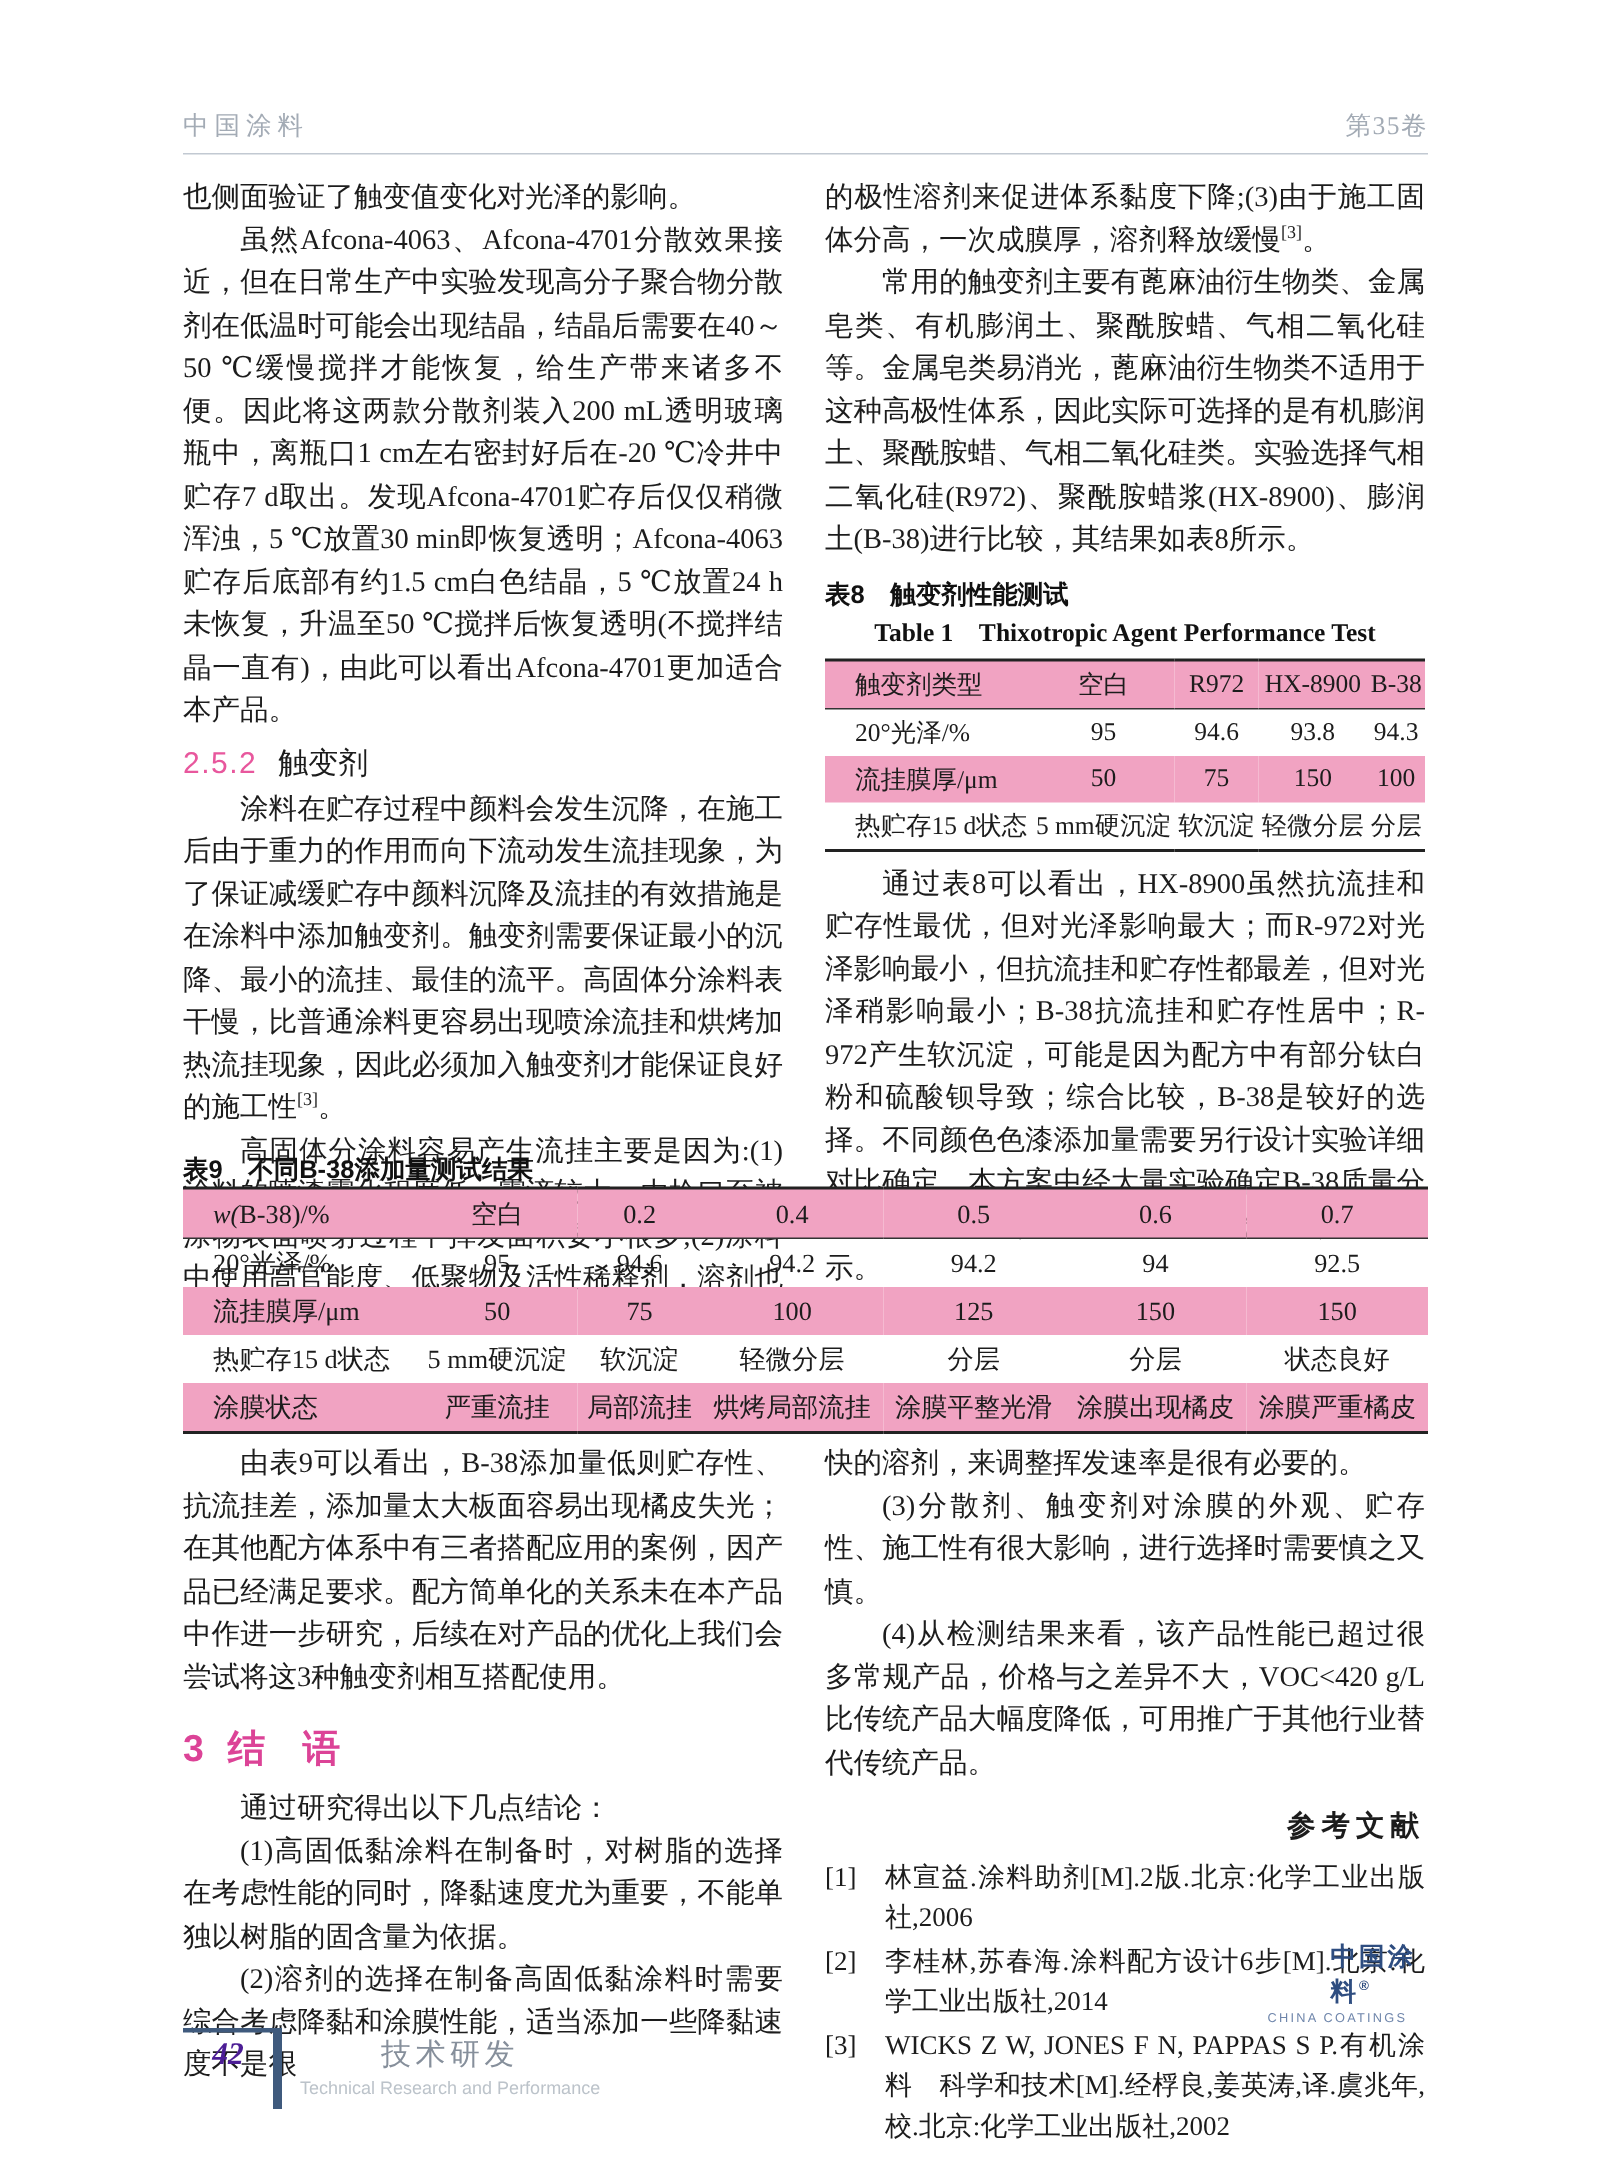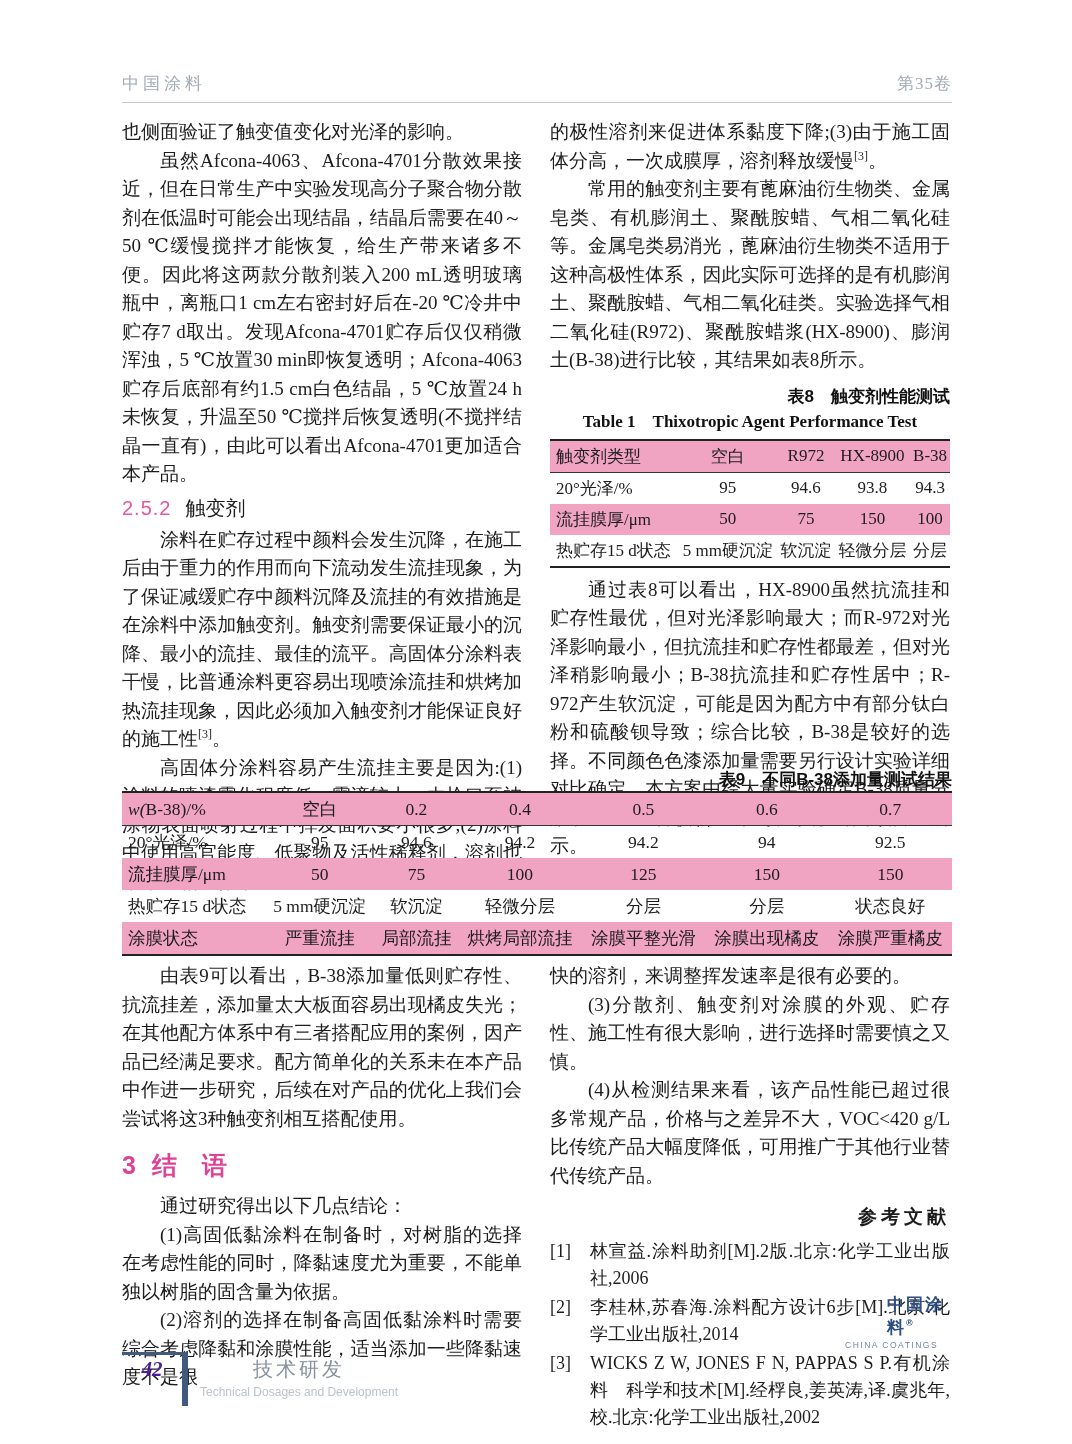--- a/index.html
+++ b/index.html
@@ -37,37 +37,37 @@
   .subheading .num { color:#e8579d; letter-spacing:1px; margin-right:14px; }
   .big-heading {
     margin:16px 0 10px 0; font-size:25px; color:#e0459а;
     color:#dc4397; font-weight:bold;
     font-family:"Liberation Sans","DejaVu Sans",sans-serif;
   }
   .big-heading .num { margin-right:16px; }
   
   .table-block { margin-top:10px; margin-bottom:8px; }
   .tcaption-zh {
-    text-align:right; font-size:17px; font-weight:bold;
+    text-align:left; font-size:17px; font-weight:bold;
     font-family:"Liberation Sans","DejaVu Sans",sans-serif; color:#111;
   }
   .tcaption-en {
     text-align:center; font-size:17px; font-weight:bold; margin:2px 0 6px 0;
     font-family:"Liberation Serif","DejaVu Serif",serif; color:#111;
   }
   table.data-table {
     width:100%; border-collapse:collapse; font-size:17px; color:#1c1c1c;
     border-top:2px solid #222; border-bottom:2px solid #222;
   }
   table.data-table th, table.data-table td {
     font-weight:normal; text-align:center; padding:4px 2px; white-space:nowrap;
   }
   table.data-table thead tr { background:#f1a3c2; border-bottom:1.5px solid #333; }
   table.data-table tbody tr:nth-child(even) { background:#f1a3c2; }
-  table.data-table .label-col { text-align:left; padding-left:6px; }
+  table.data-table .label-col { text-align:left; padding-left:20px; }
   .t9 th, .t9 td { padding:6px 2px; font-size:17.5px; }
   .t9 thead .label-col::first-letter { font-style:italic; }
   .table9-wrap { position:absolute; top:768px; left:122px; right:120px; }
   
   .ref-title {
     text-align:right; font-weight:bold; font-size:19px; letter-spacing:4px;
     margin:14px 0 8px 0;
     font-family:"Liberation Sans","DejaVu Sans",sans-serif;
   }
   .ref-item { display:flex; font-size:18px; line-height:27px; margin-bottom:2px; }
@@ -261,17 +261,17 @@
     <div class="logo-en">CHINA COATINGS</div>
   </div>
 
   <div class="page-footer">
     <div class="pagenum-box">
       <span class="pagenum">42</span>
     </div>
     <div class="footer-bar"></div>
     <div class="footer-text">
       <div class="footer-zh">技术研发</div>
-      <div class="footer-en">Technical Dosages and Development</div>
+      <div class="footer-en">Technical Research and Performance</div>
     </div>
   </div>
 
 </div>
 
 </body></html>

